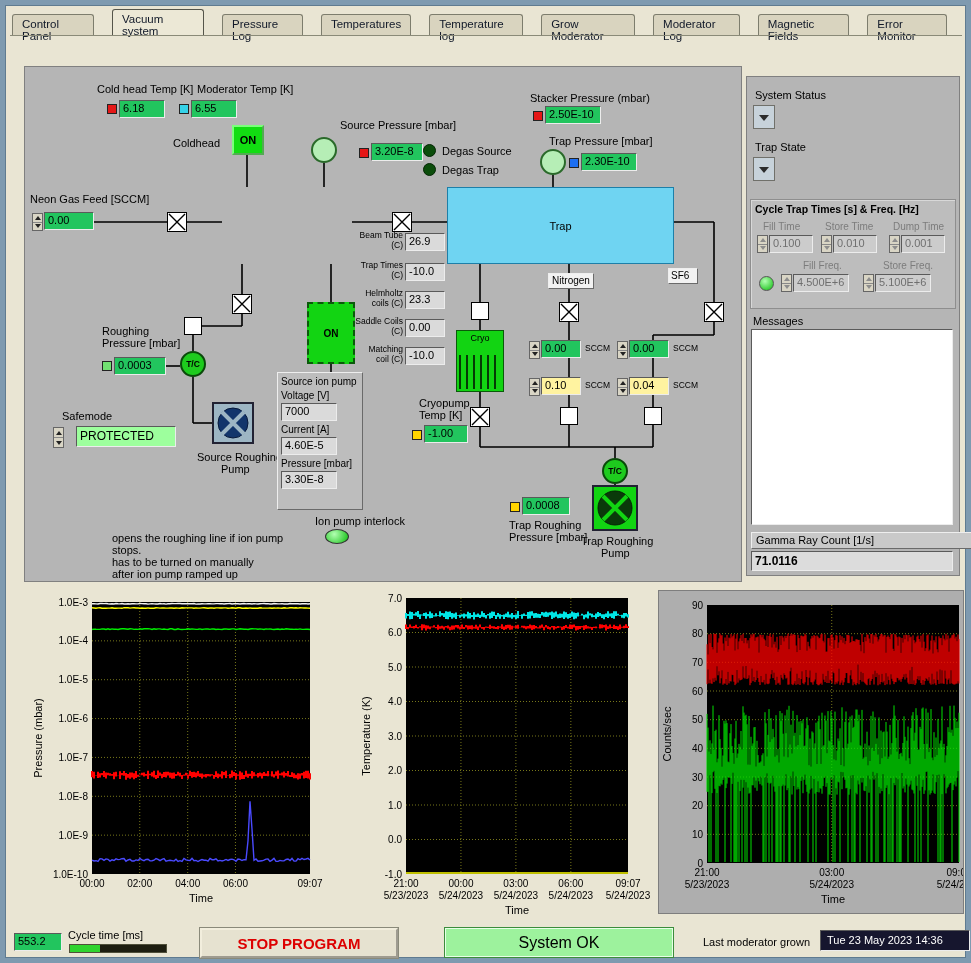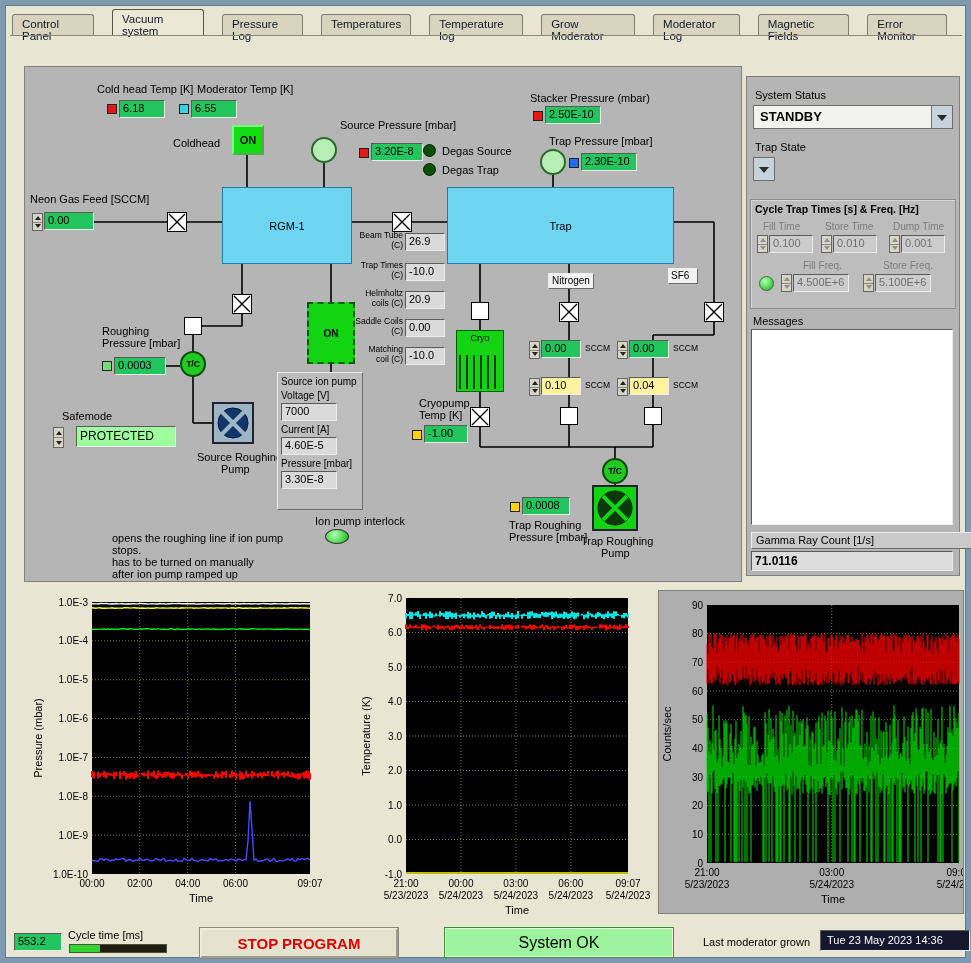--- a/index.html
+++ b/index.html
@@ -142,36 +142,35 @@
     <span class="ind i-blue" style="left:544px;top:91px"></span>
     <div class="fld" style="left:556px;top:86px;width:56px">2.30E-10</div>
 
     <div class="lbl" style="left:5px;top:126px">Neon Gas Feed [SCCM]</div>
     <div class="spin" style="left:7px;top:146px">
           <b class="u"></b>
           <b class="d"></b>
         </div>
     <div class="fld" style="left:19px;top:145px;width:50px">0.00</div>
 
-    <div class="cyanbox" style="left:197px;top:120px;width:130px;height:77px">RGM-1</div>
     <div class="cyanbox" style="left:422px;top:120px;width:227px;height:77px">Trap</div>
 
     <div class="valve" style="left:142px;top:145px"><svg width="18" height="18">
             <path d="M1 1 L17 17 M17 1 L1 17" stroke="#000" stroke-width="1.4"></path>
           </svg></div>
     <div class="valve" style="left:367px;top:145px"><svg width="18" height="18">
             <path d="M1 1 L17 17 M17 1 L1 17" stroke="#000" stroke-width="1.4"></path>
           </svg></div>
 
     <div class="lbl lbl8" style="left:330px;top:164px;width:48px;text-align:right;white-space:normal">Beam Tube (C)</div>
     <div class="fld gray" style="left:380px;top:166px;width:40px">26.9</div>
     <div class="lbl lbl8" style="left:330px;top:194px;width:48px;text-align:right;white-space:normal">Trap Times (C)</div>
     <div class="fld gray" style="left:380px;top:196px;width:40px">-10.0</div>
     <div class="lbl lbl8" style="left:330px;top:222px;width:48px;text-align:right;white-space:normal">Helmholtz coils (C)</div>
-    <div class="fld gray" style="left:380px;top:224px;width:40px">20.9</div>
+    <div class="fld gray" style="left:380px;top:224px;width:40px">23.3</div>
     <div class="lbl lbl8" style="left:330px;top:250px;width:48px;text-align:right;white-space:normal">Saddle Coils (C)</div>
     <div class="fld gray" style="left:380px;top:252px;width:40px">0.00</div>
     <div class="lbl lbl8" style="left:330px;top:278px;width:48px;text-align:right;white-space:normal">Matching coil (C)</div>
     <div class="fld gray" style="left:380px;top:280px;width:40px">-10.0</div>
 
     <div class="valve" style="left:207px;top:227px"><svg width="18" height="18">
             <path d="M1 1 L17 17 M17 1 L1 17" stroke="#000" stroke-width="1.4"></path>
           </svg></div>
     <div class="wsq" style="left:159px;top:250px"></div>
     <div class="tc" style="left:155px;top:284px">T/C</div>
@@ -275,21 +274,20 @@
             <path d="M8 8 L32 32 M32 8 L8 32" stroke="#12d412" stroke-width="4"></path>
           </svg>
     </div>
     <div class="lbl" style="left:556px;top:468px">Trap Roughing</div>
     <div class="lbl" style="left:576px;top:480px">Pump</div>
   </div>
 
   <div id="rightpanel">
     <div class="lbl" style="left:8px;top:12px">System Status</div>
     <div class="dd" style="left:6px;top:28px">
-      <span class="ddtxt">STANDBY</span>
       <span class="ddarr"></span>
     </div>
     <div class="lbl" style="left:8px;top:64px">Trap State</div>
     <div class="dd" style="left:6px;top:80px">
       <span class="ddarr"></span>
     </div>
 
     <div id="cyclepanel">
       <div class="lbl" style="left:4px;top:3px;font-size:10.5px;font-weight:bold">Cycle Trap Times [s] &amp; Freq. [Hz]</div>
       <div class="dislbl" style="left:12px;top:21px">Fill Time</div>

